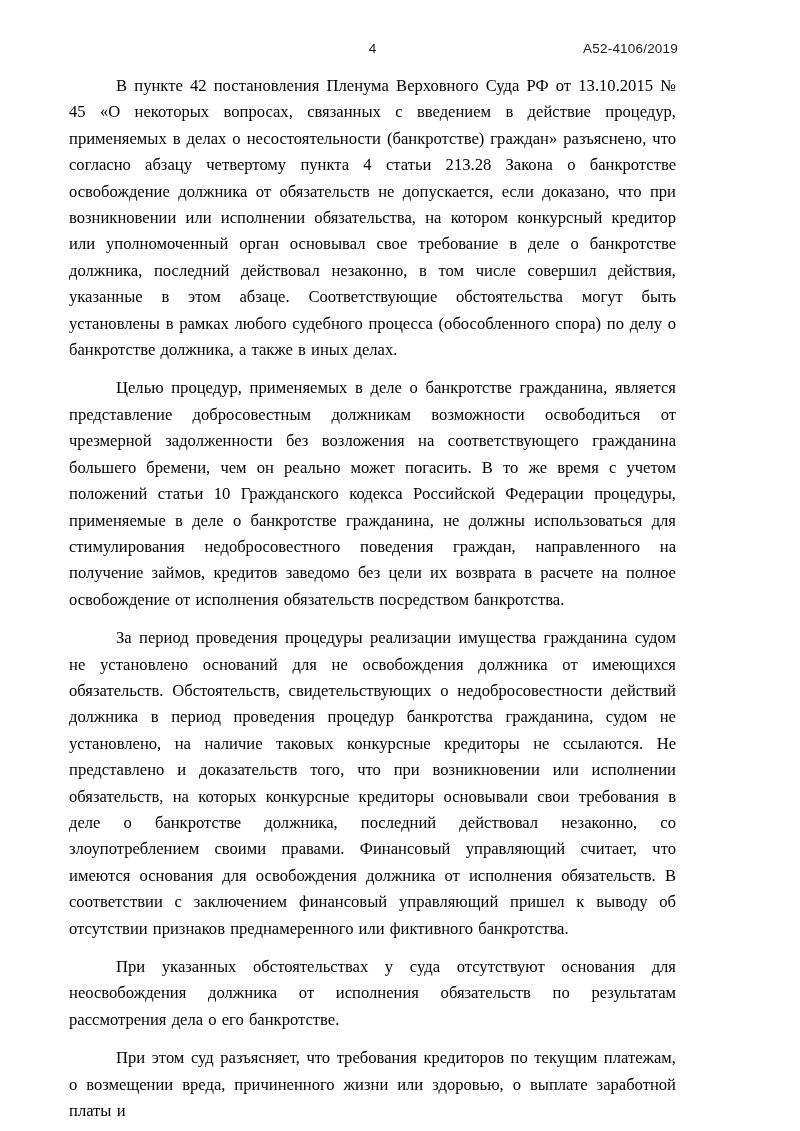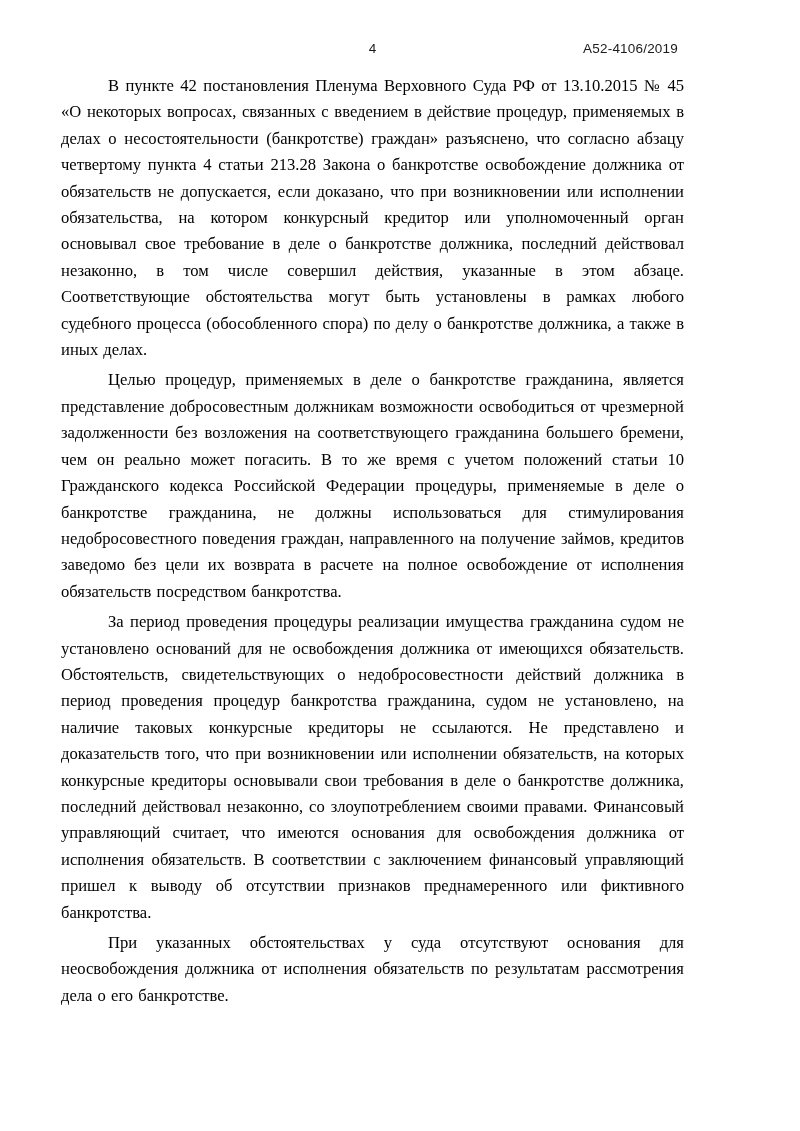--- a/index.html
+++ b/index.html
@@ -39,36 +39,37 @@
     right: 10px;
     top: 0;
     letter-spacing: 0.2px;
   }
   .document-body {
     font-size: 16.6px;
     line-height: 26.4px;
     text-align: justify;
   }
   .document-body p {
-    margin: 4px;
+    margin: 12px;
     padding: 0;
     text-indent: 47px;
     word-spacing: 1px;
   }
 </style>
 </head>
 <body>
 
 <div class="page">
 
   <div class="page-header">
     <span class="page-number">4</span>
     <span class="case-number">А52-4106/2019</span>
   </div>
 
   <div class="document-body">
     <p>В пункте 42 постановления Пленума Верховного Суда РФ от 13.10.2015 № 45 «О некоторых вопросах, связанных с введением в действие процедур, применяемых в делах о несостоятельности (банкротстве) граждан» разъяснено, что согласно абзацу четвертому пункта 4 статьи 213.28 Закона о банкротстве освобождение должника от обязательств не допускается, если доказано, что при возникновении или исполнении обязательства, на котором конкурсный кредитор или уполномоченный орган основывал свое требование в деле о банкротстве должника, последний действовал незаконно, в том числе совершил действия, указанные в этом абзаце. Соответствующие обстоятельства могут быть установлены в рамках любого судебного процесса (обособленного спора) по делу о банкротстве должника, а также в иных делах.</p>
     <p>Целью процедур, применяемых в деле о банкротстве гражданина, является представление добросовестным должникам возможности освободиться от чрезмерной задолженности без возложения на соответствующего гражданина большего бремени, чем он реально может погасить. В то же время с учетом положений статьи 10 Гражданского кодекса Российской Федерации процедуры, применяемые в деле о банкротстве гражданина, не должны использоваться для стимулирования недобросовестного поведения граждан, направленного на получение займов, кредитов заведомо без цели их возврата в расчете на полное освобождение от исполнения обязательств посредством банкротства.</p>
     <p>За период проведения процедуры реализации имущества гражданина судом не установлено оснований для не освобождения должника от имеющихся обязательств. Обстоятельств, свидетельствующих о недобросовестности действий должника в период проведения процедур банкротства гражданина, судом не установлено, на наличие таковых конкурсные кредиторы не ссылаются. Не представлено и доказательств того, что при возникновении или исполнении обязательств, на которых конкурсные кредиторы основывали свои требования в деле о банкротстве должника, последний действовал незаконно, со злоупотреблением своими правами. Финансовый управляющий считает, что имеются основания для освобождения должника от исполнения обязательств. В соответствии с заключением финансовый управляющий пришел к выводу об отсутствии признаков преднамеренного или фиктивного банкротства.</p>
     <p>При указанных обстоятельствах у суда отсутствуют основания для неосвобождения должника от исполнения обязательств по результатам рассмотрения дела о его банкротстве.</p>
+    <p>При этом суд разъясняет, что требования кредиторов по текущим платежам, о возмещении вреда, причиненного жизни или здоровью, о выплате заработной платы и</p>
   </div>
 
 </div>
 
 </body></html>

